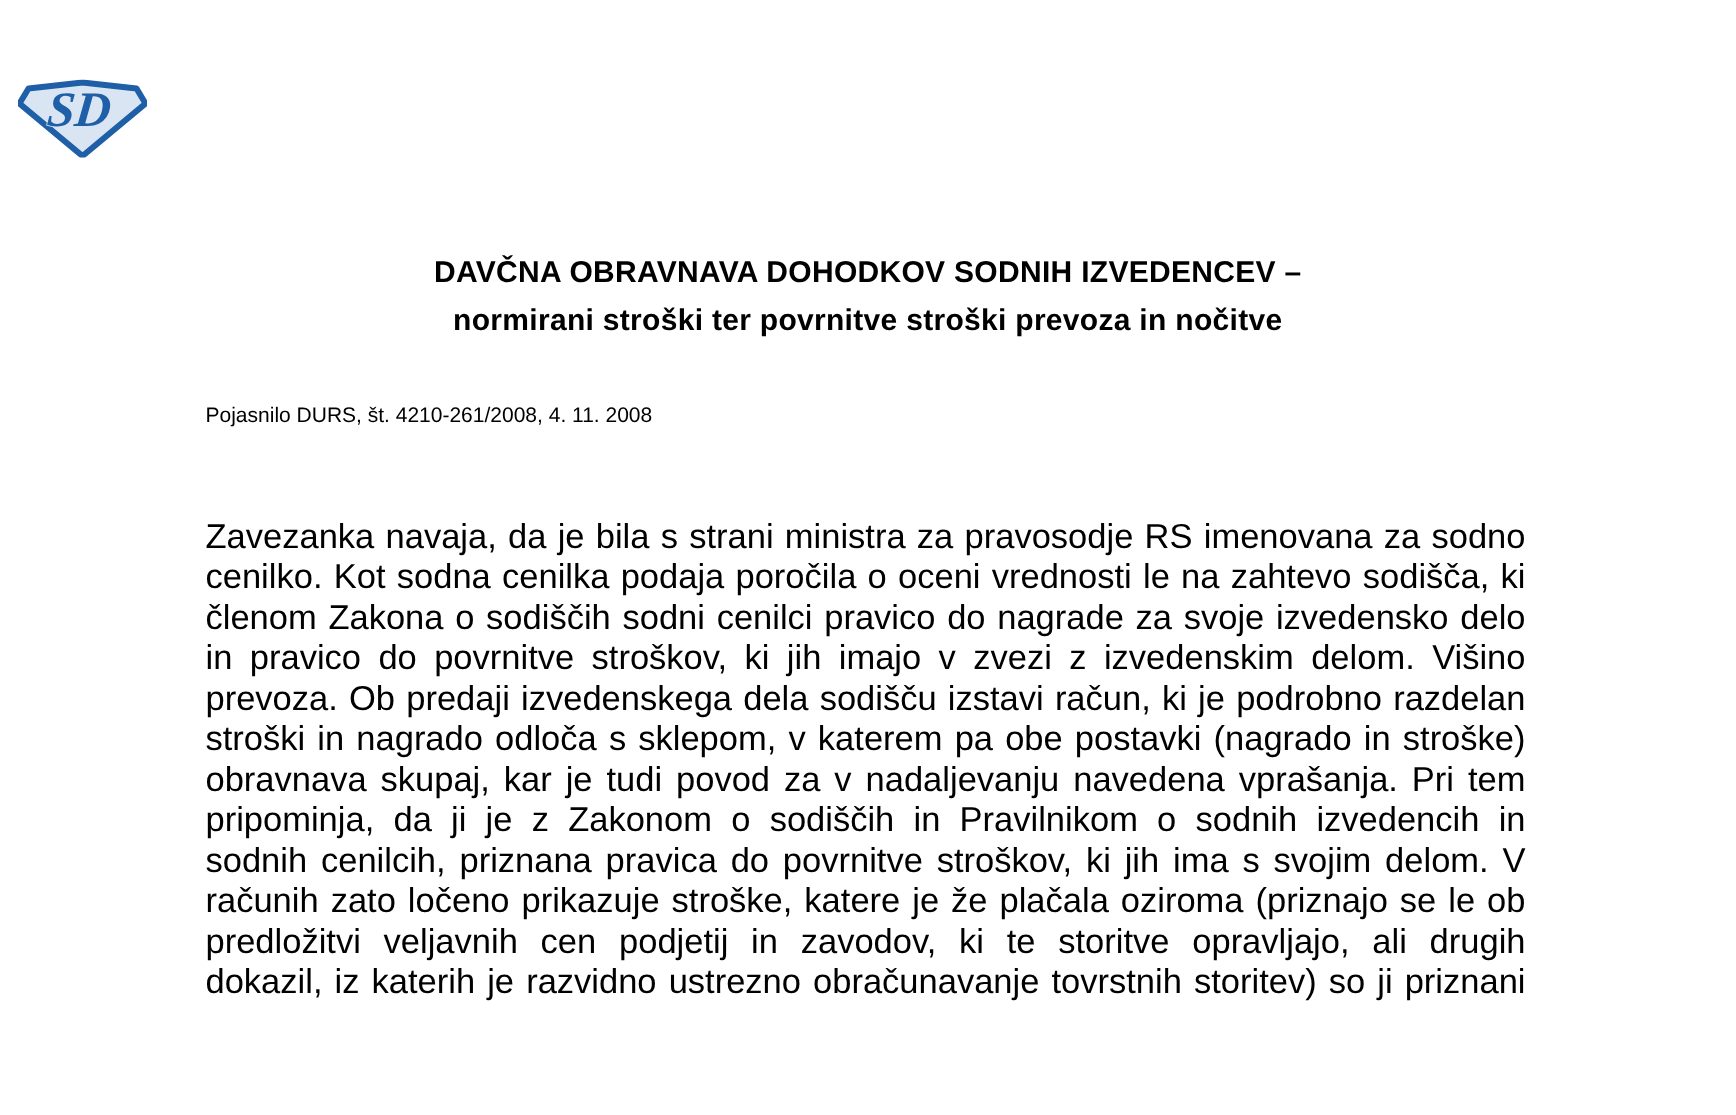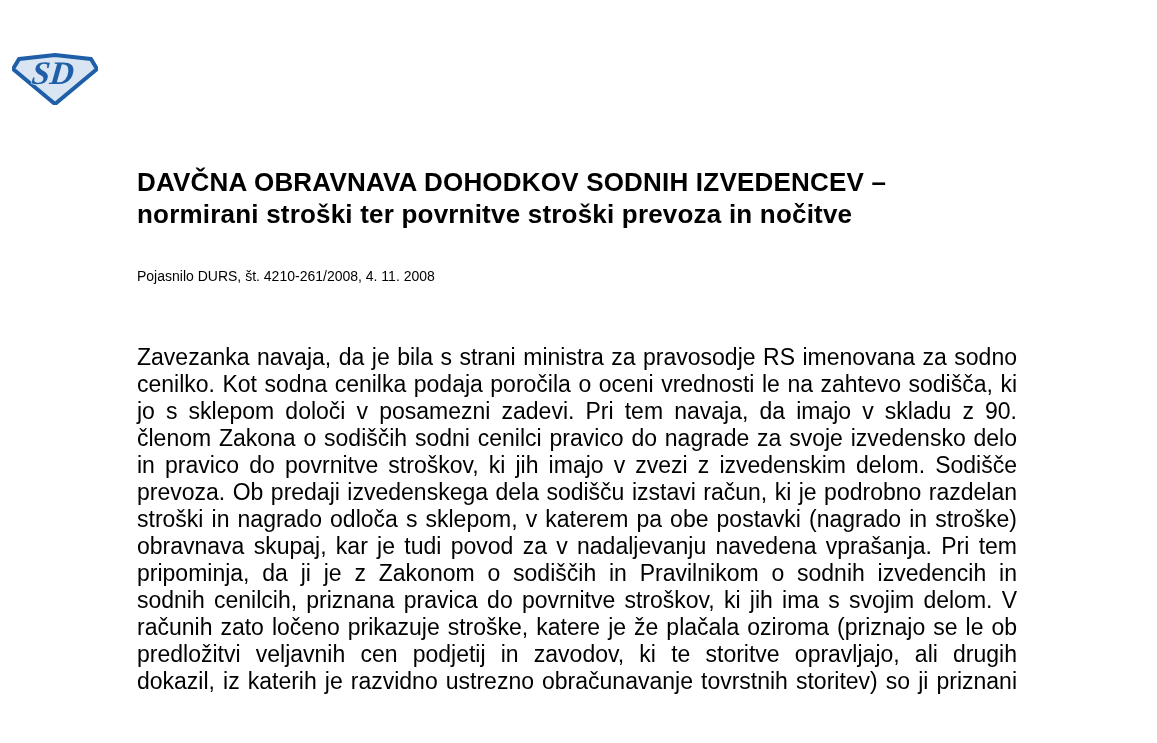--- a/index.html
+++ b/index.html
@@ -22,23 +22,23 @@
     top: 53px;
     width: 86px;
     height: 52px;
   }
   .logo svg { display: block; width: 100%; height: 100%; }
   .title-block {
     position: absolute;
     left: 137px;
     right: 137px;
     top: 166px;
-    text-align: left;
+    text-align: center;
     font-weight: bold;
-    font-size: 26px;
+    font-size: 20px;
     line-height: 32px;
     letter-spacing: 0.2px;
   }
   .subtitle {
     position: absolute;
     left: 137px;
     right: 137px;
     top: 263px;
     font-size: 14px;
     line-height: 26px;
@@ -76,23 +76,22 @@
   <div class="title-block">
     <div>DAVČNA OBRAVNAVA DOHODKOV SODNIH IZVEDENCEV –</div>
     <div>normirani stroški ter povrnitve stroški prevoza in nočitve</div>
   </div>
 
   <div class="subtitle">Pojasnilo DURS, št. 4210-261/2008, 4. 11. 2008</div>
 
   <div class="body-text" id="body-lines">
       <div class="line">Zavezanka navaja, da je bila s strani ministra za pravosodje RS imenovana za sodno</div>
       <div class="line">cenilko. Kot sodna cenilka podaja poročila o oceni vrednosti le na zahtevo sodišča, ki</div>
-      <div class="line">jo s sklepom določi v posamezni zadevi. Pri tem navaja, da imajo v skladu z 90.</div>
       <div class="line">členom Zakona o sodiščih sodni cenilci pravico do nagrade za svoje izvedensko delo</div>
-      <div class="line">in pravico do povrnitve stroškov, ki jih imajo v zvezi z izvedenskim delom. Sodišče</div>
+      <div class="line">in pravico do povrnitve stroškov, ki jih imajo v zvezi z izvedenskim delom. Višino</div>
       <div class="line">prevoza. Ob predaji izvedenskega dela sodišču izstavi račun, ki je podrobno razdelan</div>
       <div class="line">stroški in nagrado odloča s sklepom, v katerem pa obe postavki (nagrado in stroške)</div>
       <div class="line">obravnava skupaj, kar je tudi povod za v nadaljevanju navedena vprašanja. Pri tem</div>
       <div class="line">pripominja, da ji je z Zakonom o sodiščih in Pravilnikom o sodnih izvedencih in</div>
       <div class="line">sodnih cenilcih, priznana pravica do povrnitve stroškov, ki jih ima s svojim delom. V</div>
       <div class="line">računih zato ločeno prikazuje stroške, katere je že plačala oziroma (priznajo se le ob</div>
       <div class="line">predložitvi veljavnih cen podjetij in zavodov, ki te storitve opravljajo, ali drugih</div>
       <div class="line">dokazil, iz katerih je razvidno ustrezno obračunavanje tovrstnih storitev) so ji priznani</div>
     </div>
 

